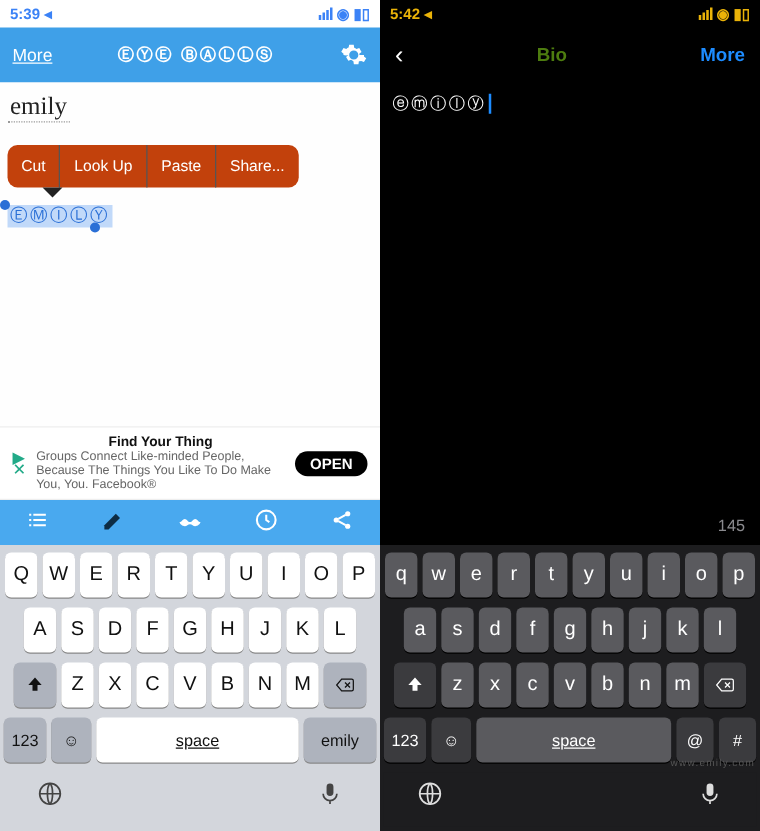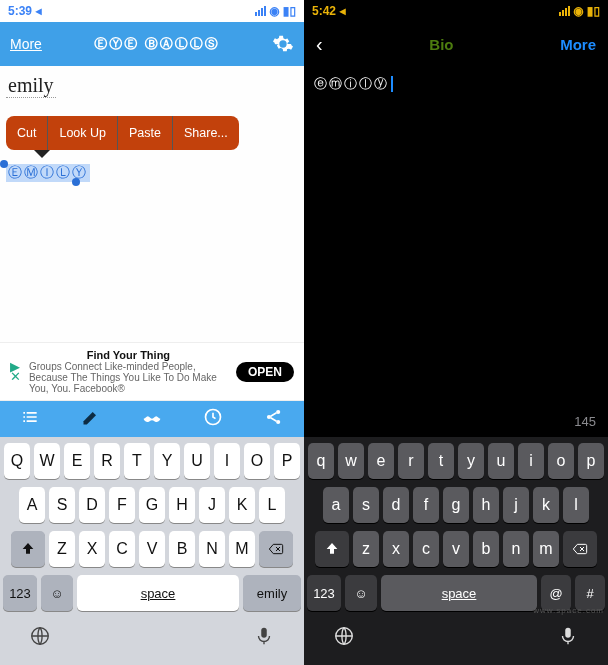--- a/index.html
+++ b/index.html
@@ -298,14 +298,14 @@
             <circle cx="12" cy="12" r="9" fill="none" stroke="#ddd" stroke-width="1.5"></circle>
             <path d="M3 12h18M12 3c3 3 3 15 0 18M12 3c-3 3-3 15 0 18" fill="none" stroke="#ddd" stroke-width="1.5"></path>
           </svg></span>
       <span><svg viewBox="0 0 24 24">
             <rect x="9" y="3" width="6" height="11" rx="3" fill="#ddd"></rect>
             <path d="M6 12a6 6 0 0012 0M12 18v3" stroke="#ddd" stroke-width="1.5" fill="none"></path>
           </svg></span>
     </div>
   </div>
 
-  <div class="watermark">www.space.com</div>
+  <div class="watermark">www.emily.com</div>
 </div>
 
 </body></html>

